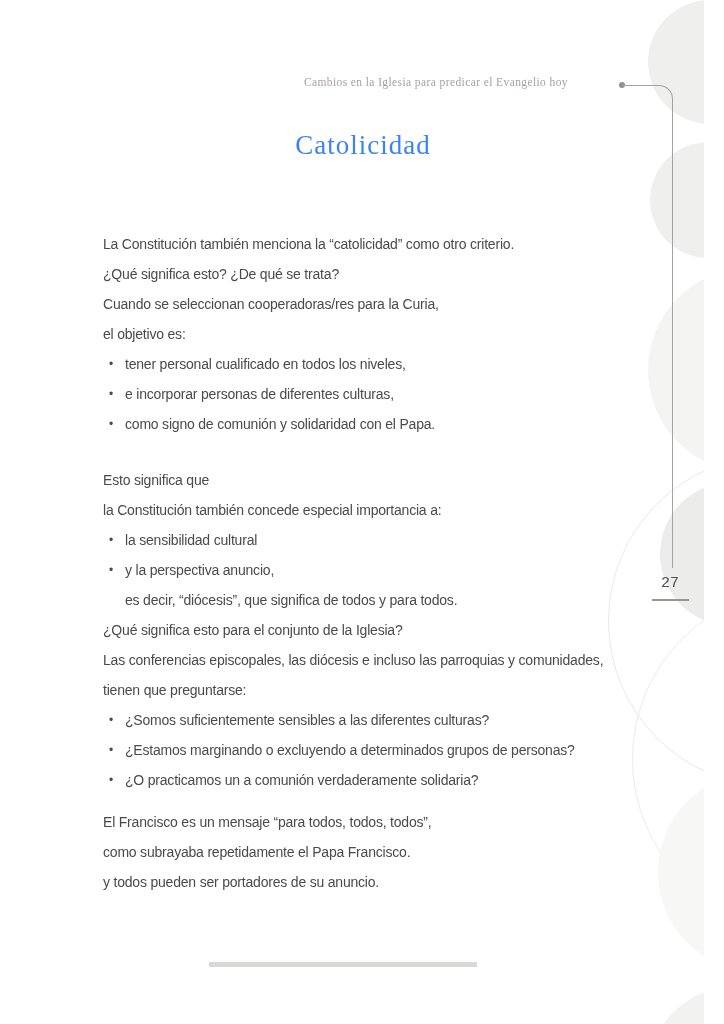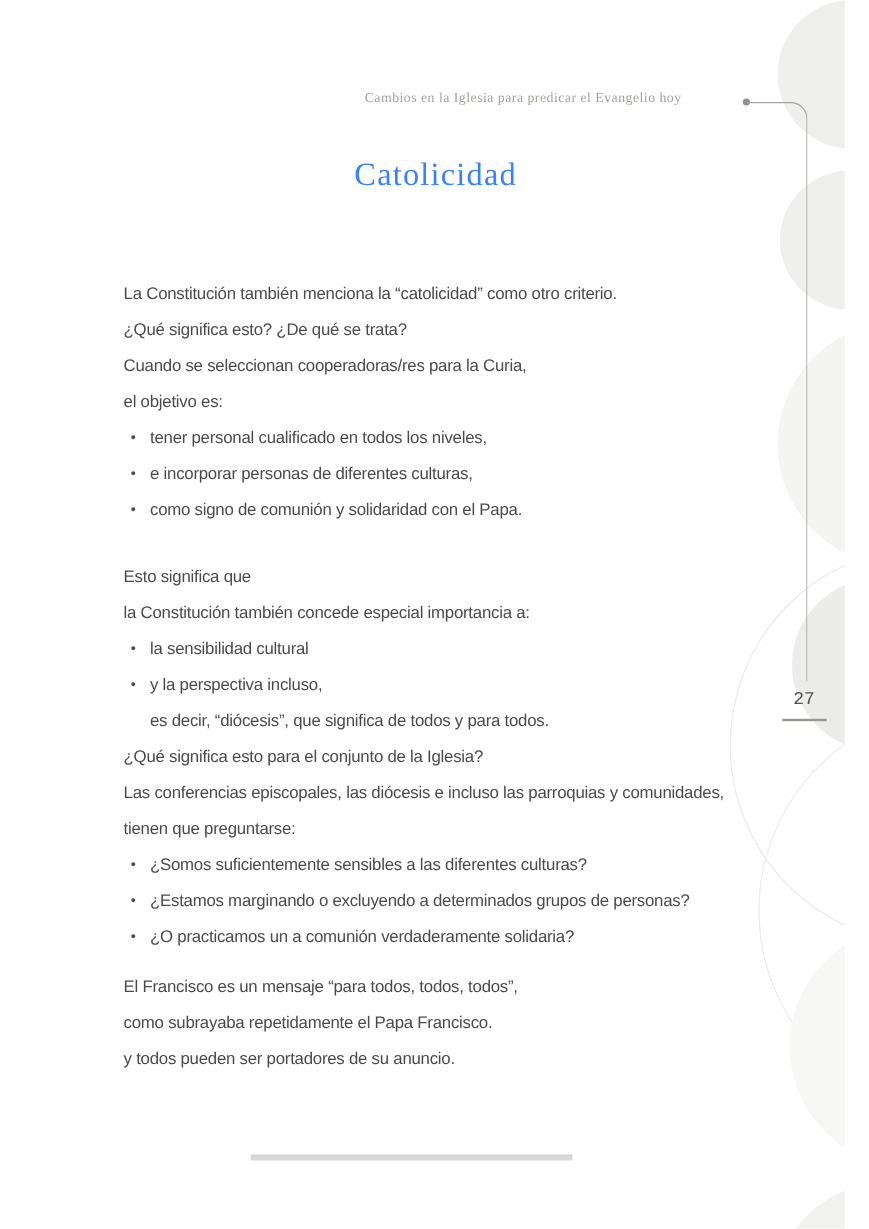--- a/index.html
+++ b/index.html
@@ -118,21 +118,21 @@
         <div class="line">Esto significa que</div>
         <div class="line">la Constitución también concede especial importancia a:</div>
       </div>
       <div class="blist">
         <div class="li">
           <span class="bullet">•</span>
           <div class="line">la sensibilidad cultural</div>
         </div>
         <div class="li">
           <span class="bullet">•</span>
-          <div class="line">y la perspectiva incluso,</div>
+          <div class="line">y la perspectiva anuncio,</div>
           <div class="line">es decir, “diócesis”, que significa de todos y para todos.</div>
         </div>
       </div>
       <div class="para">
         <div class="line">¿Qué significa esto para el conjunto de la Iglesia?</div>
         <div class="line">Las conferencias episcopales, las diócesis e incluso las parroquias y comunidades,</div>
         <div class="line">tienen que preguntarse:</div>
       </div>
       <div class="blist">
         <div class="li">

